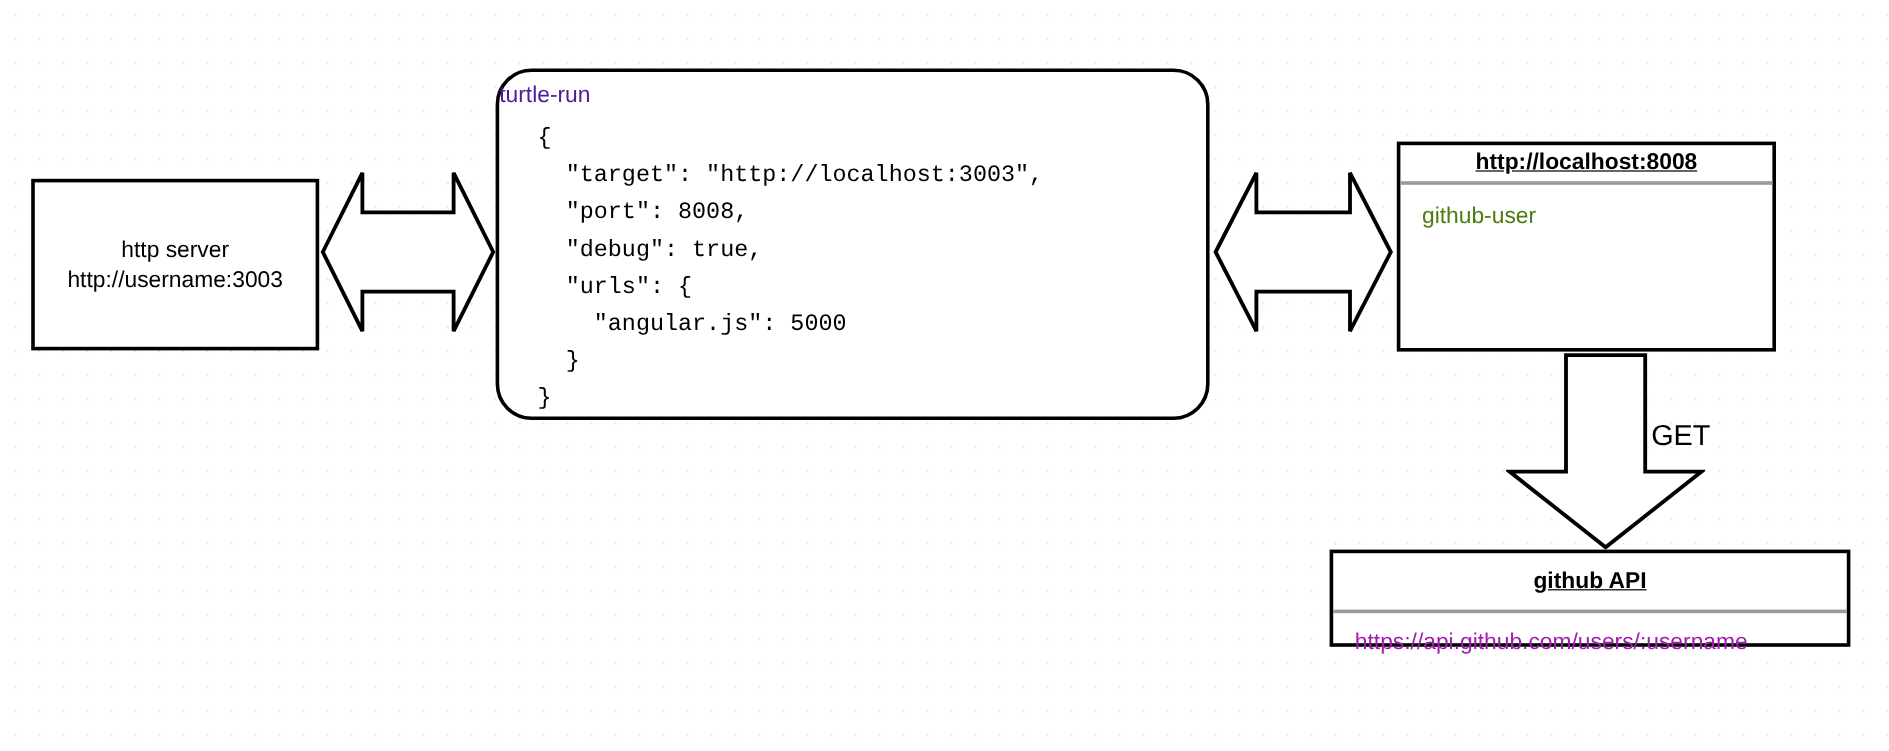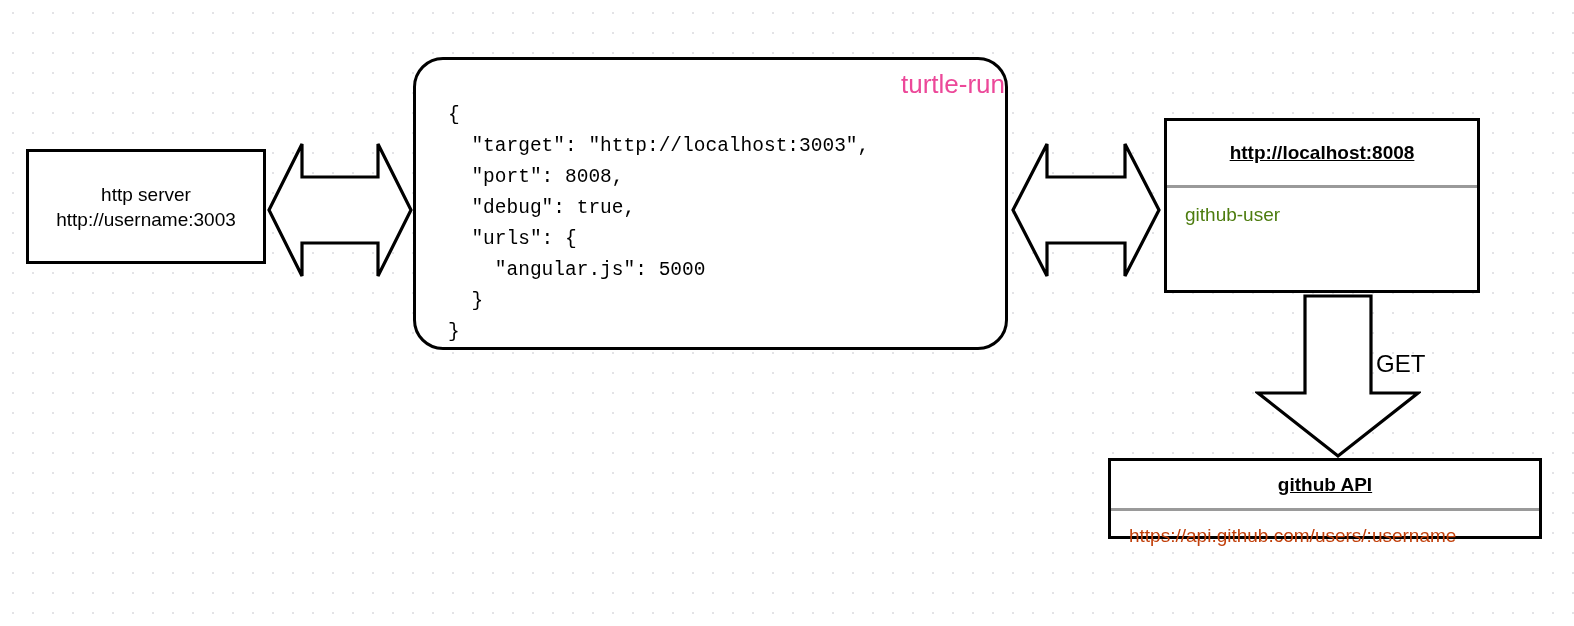--- a/index.html
+++ b/index.html
@@ -25,21 +25,21 @@
     background: #ffffff;
     border: 3px solid #000000;
     box-sizing: border-box;
   }
 
   
   #http-server {
     left: 26px;
     top: 149px;
     width: 240px;
-    height: 115px;
+    height: 143px;
     display: flex;
     flex-direction: column;
     align-items: center;
     justify-content: center;
   }
   #http-server .line {
     font-size: 19px;
     color: #000;
     line-height: 25px;
     white-space: nowrap;
@@ -51,23 +51,23 @@
     top: 57px;
     width: 595px;
     height: 293px;
     border-radius: 30px;
   }
   #turtle-run .title {
     position: absolute;
     top: 9px;
     left: 0;
     width: 100%;
-    text-align: right;
-    font-size: 26px;
-    color: #ec4899;
+    text-align: left;
+    font-size: 19px;
+    color: #4c1d95;
   }
   #turtle-run pre.code {
     position: absolute;
     top: 40px;
     left: 32px;
     margin: 0;
     font-family: "Liberation Mono", "DejaVu Sans Mono", monospace;
     font-size: 19.5px;
     line-height: 31px;
     color: #000;
@@ -75,21 +75,21 @@
   }
 
   
   #localhost-8008 {
     left: 1164px;
     top: 118px;
     width: 316px;
     height: 175px;
   }
   #localhost-8008 .hdr {
-    height: 64px;
+    height: 30px;
     display: flex;
     align-items: center;
     justify-content: center;
     font-size: 19px;
     font-weight: bold;
     text-decoration: underline;
     color: #000;
   }
   #localhost-8008 .divider {
     height: 3px;
@@ -120,21 +120,21 @@
     color: #000;
   }
   #github-api .divider {
     height: 3px;
     background: #9a9a9a;
     width: 100%;
   }
   #github-api .body {
     padding: 14px 0 0 18px;
     font-size: 19px;
-    color: #c2410c;
+    color: #a21caf;
     white-space: nowrap;
   }
 
   
   .arrow-svg {
     position: absolute;
   }
   #arrow-left-right-1 { left: 266px; top: 140px; }
   #arrow-left-right-2 { left: 1010px; top: 140px; }
   #arrow-get { left: 1255px; top: 293px; }

